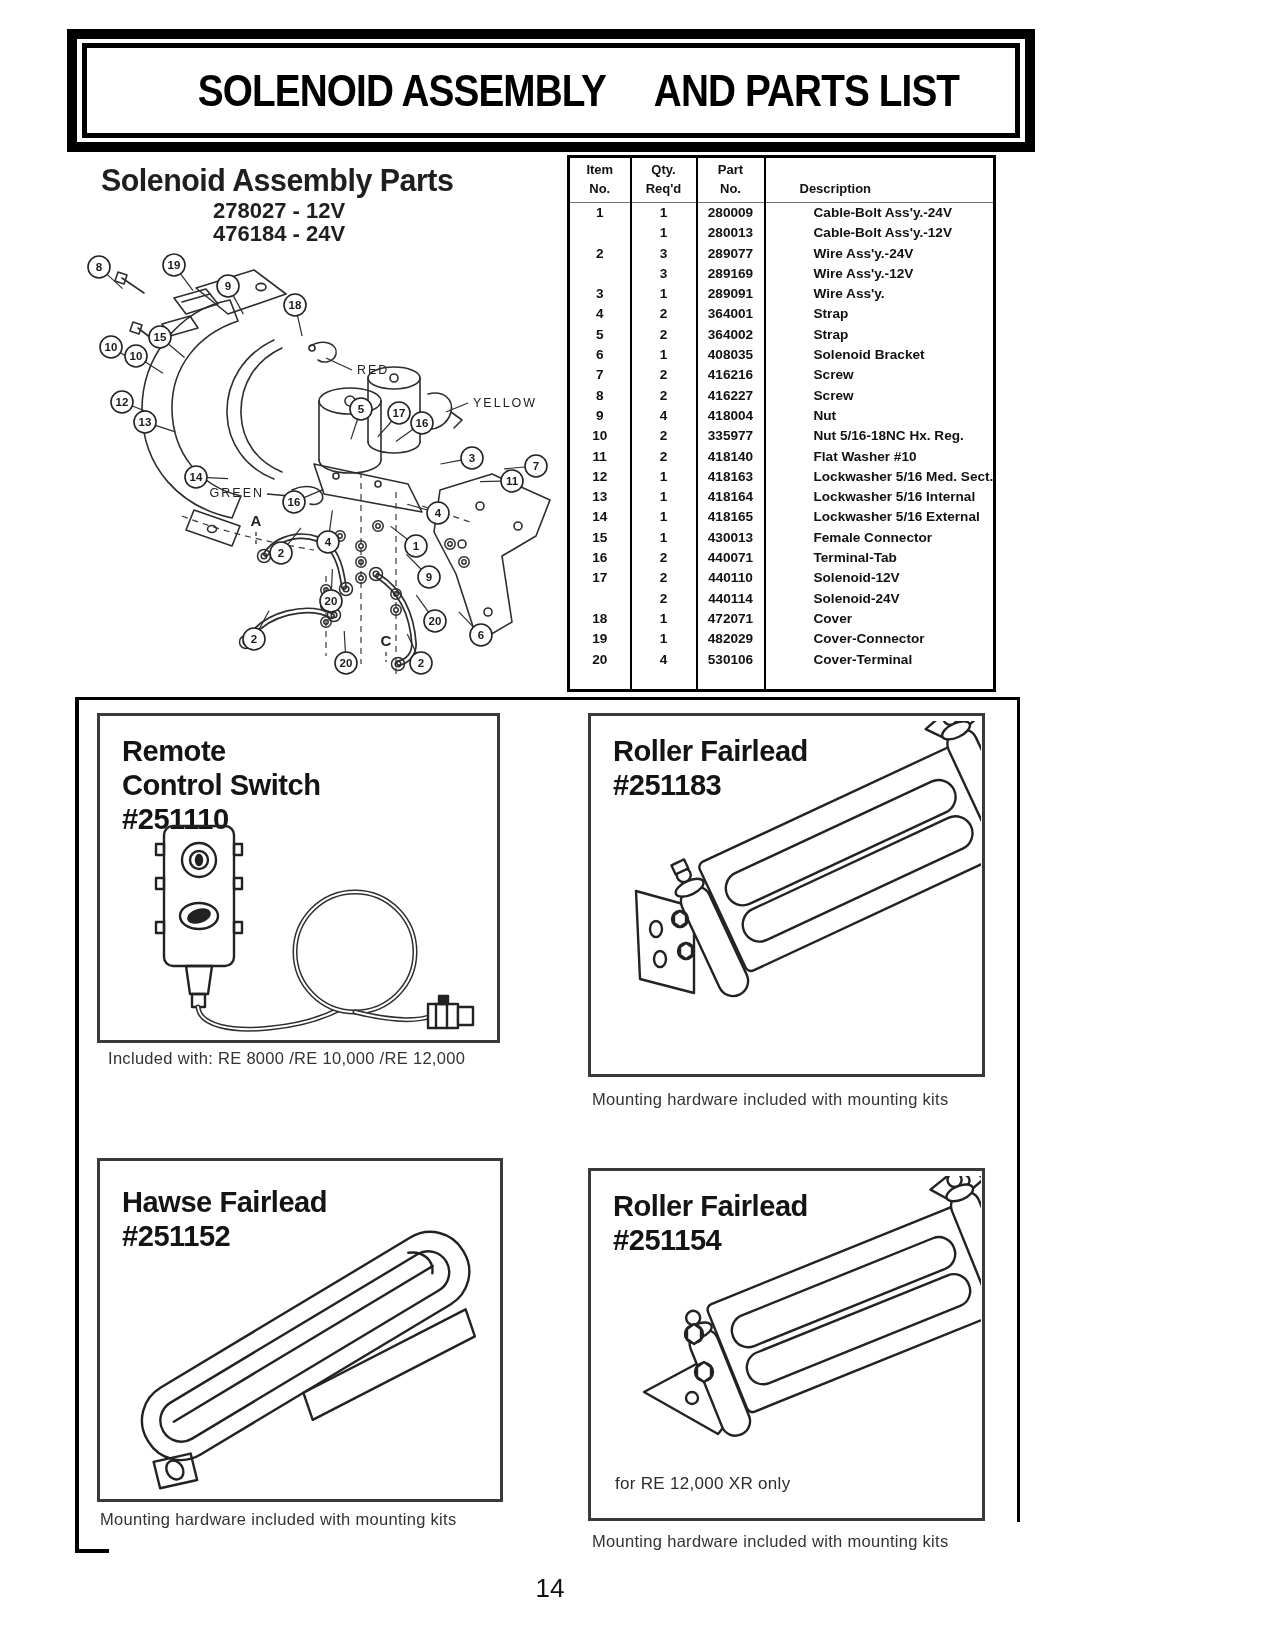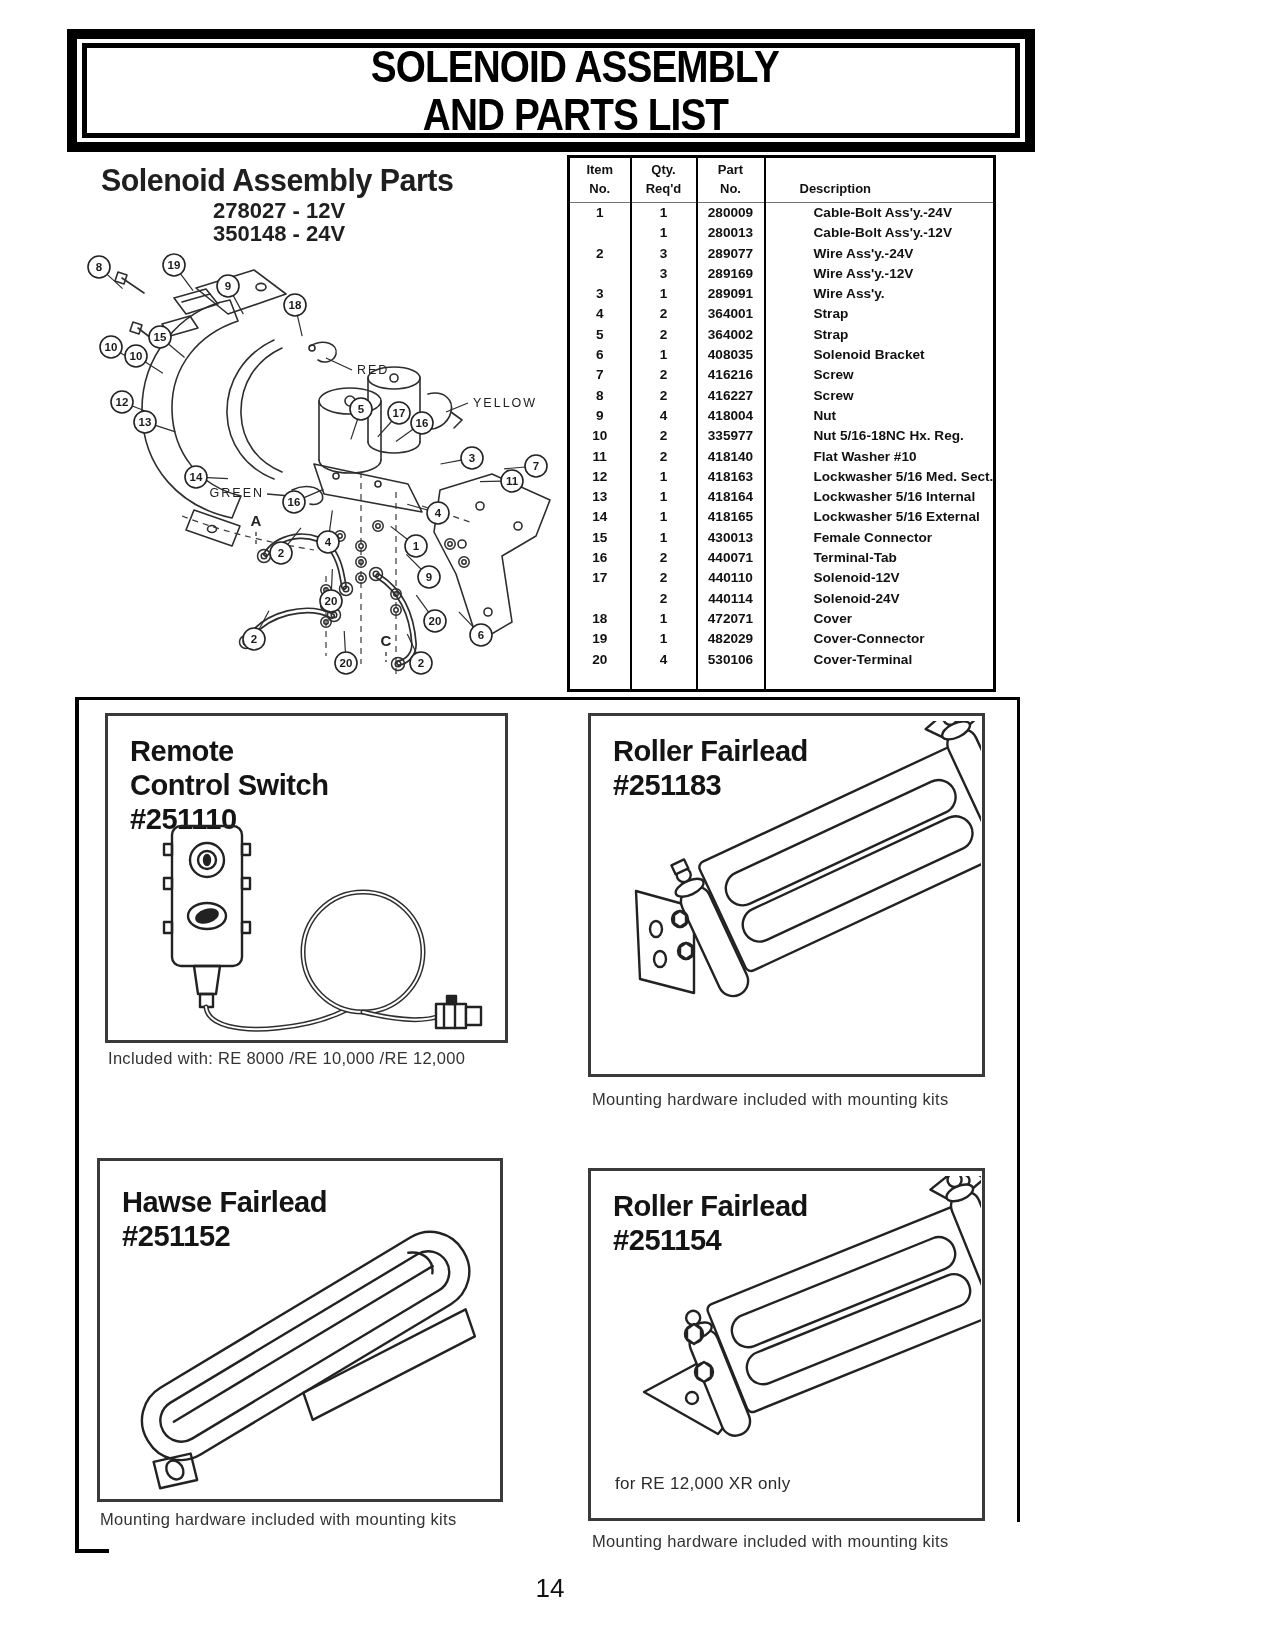--- a/index.html
+++ b/index.html
@@ -3,21 +3,21 @@
 <meta charset="utf-8">
 <style>
   html,body{margin:0;padding:0;background:#fff;}
   .page{position:relative;width:1275px;height:1650px;background:#fff;overflow:hidden;
         font-family:"Liberation Sans",sans-serif;color:#1b1b1b;}
 
   
   .title-box{position:absolute;left:67px;top:29px;width:968px;height:123px;
              border:10px solid #000;box-sizing:border-box;background:#fff;}
   .title-box-inner{position:absolute;left:5px;right:5px;top:4px;bottom:4px;border:5px solid #000;
-                   display:flex;flex-direction:column;align-items:center;justify-content:center;padding-left:48px;}
+                   display:flex;flex-direction:row;align-items:center;justify-content:center;padding-left:48px;}
   .title-line{font-weight:bold;font-size:44px;line-height:48px;letter-spacing:-1px;
               transform:scaleX(0.88);color:#000;white-space:nowrap;}
 
   
   .sa-heading{position:absolute;left:101px;top:163px;font-weight:bold;font-size:31px;
               letter-spacing:-0.5px;color:#1f1f1f;transform:scaleX(0.98);transform-origin:left;}
   .sa-model{position:absolute;left:213px;top:199px;font-weight:bold;font-size:22px;
             line-height:23px;color:#1f1f1f;letter-spacing:0;}
 
   
@@ -50,21 +50,21 @@
 
   
   .pbox{position:absolute;border:3px solid #3a3a3a;background:#fff;box-sizing:border-box;}
   .pbox-title{position:absolute;left:22px;top:18px;font-weight:bold;font-size:30px;
               line-height:34px;letter-spacing:-0.5px;color:#141414;transform:scaleX(0.97);
               transform-origin:left top;white-space:nowrap;}
   .pbox-svg{position:absolute;}
   .pbox-note{position:absolute;left:24px;font-size:17px;color:#2b2b2b;letter-spacing:0.3px;}
   .pcaption{position:absolute;font-size:16.5px;color:#333;letter-spacing:0.3px;white-space:nowrap;}
 
-  #box1{left:105px;top:713px;width:403px;height:330px;}
+  #box1{left:97px;top:713px;width:403px;height:330px;}
   #box2{left:588px;top:713px;width:397px;height:364px;}
   #box3{left:97px;top:1158px;width:406px;height:344px;padding-left:41px;}
   #box4{left:588px;top:1168px;width:397px;height:353px;}
   #cap1{left:100px;top:1049px;margin-left:8px;}
   #cap2{left:592px;top:1090px;}
   #cap3{left:100px;top:1510px;}
   #cap4{left:592px;top:1532px;}
 
   .draw{stroke:#222;fill:none;stroke-width:2.4;stroke-linejoin:round;stroke-linecap:round;}
   .draw-f{stroke:#222;fill:#fff;stroke-width:2.4;stroke-linejoin:round;}
@@ -80,21 +80,21 @@
   <div class="title-box">
     <div class="title-box-inner">
       <div class="title-line">SOLENOID ASSEMBLY</div>
       <div class="title-line">AND PARTS LIST</div>
     </div>
   </div>
 
   <div class="sa-heading">Solenoid Assembly Parts</div>
   <div class="sa-model">
     <div>278027 - 12V</div>
-    <div>350148 - 24V</div>
+    <div>476184 - 24V</div>
   </div>
 
   <svg class="diagram-svg" viewBox="0 0 492 438">
     <g class="ln">
 
       <path d="M152,56 C100,66 63,114 64,168 C65,224 102,263 154,274 L163,252 C121,242 95,209 94,166 C93,122 121,90 160,77 Z"></path>
       <path d="M196,96 C166,110 148,138 149,170 C150,200 168,224 196,235"></path>
       <path d="M204,104 C178,116 162,140 163,170 C164,198 180,218 204,228"></path>
       <path d="M118,44 L176,26 L208,50 L150,70 Z"></path>
       <ellipse cx="150" cy="47" rx="5" ry="3.6"></ellipse>

